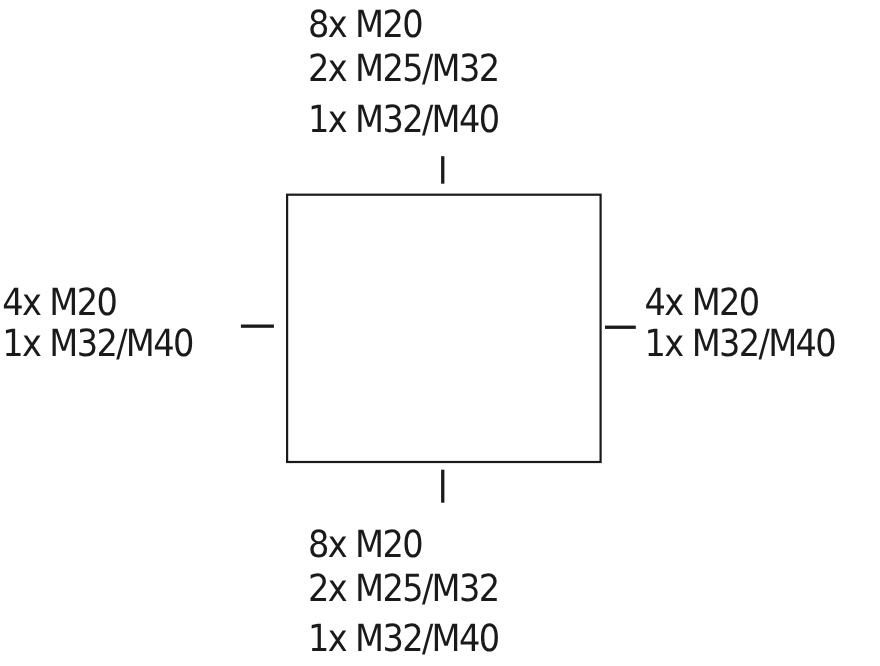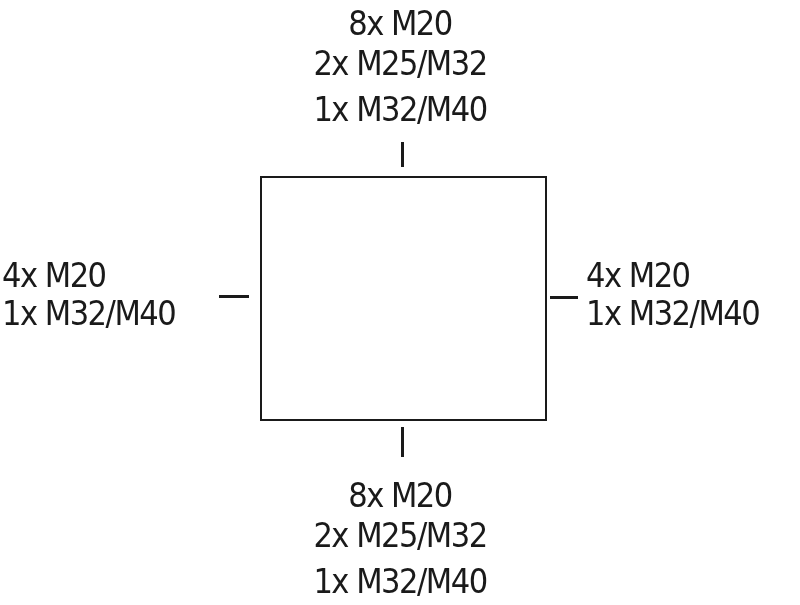--- a/index.html
+++ b/index.html
@@ -17,21 +17,21 @@
     }
     .label {
       position: absolute;
       font-size: 34px;
       line-height: 42px;
       letter-spacing: -1.5px;
       white-space: nowrap;
       font-stretch: condensed;
     }
     .label .line { display: block; }
-    .center { text-align: center; }
+    .center { text-align: left; }
     .box {
       position: absolute;
       left: 260px;
       top: 176px;
       width: 283px;
       height: 241px;
       border: 2px solid #1a1a1a;
     }
     .tick {
       position: absolute;

